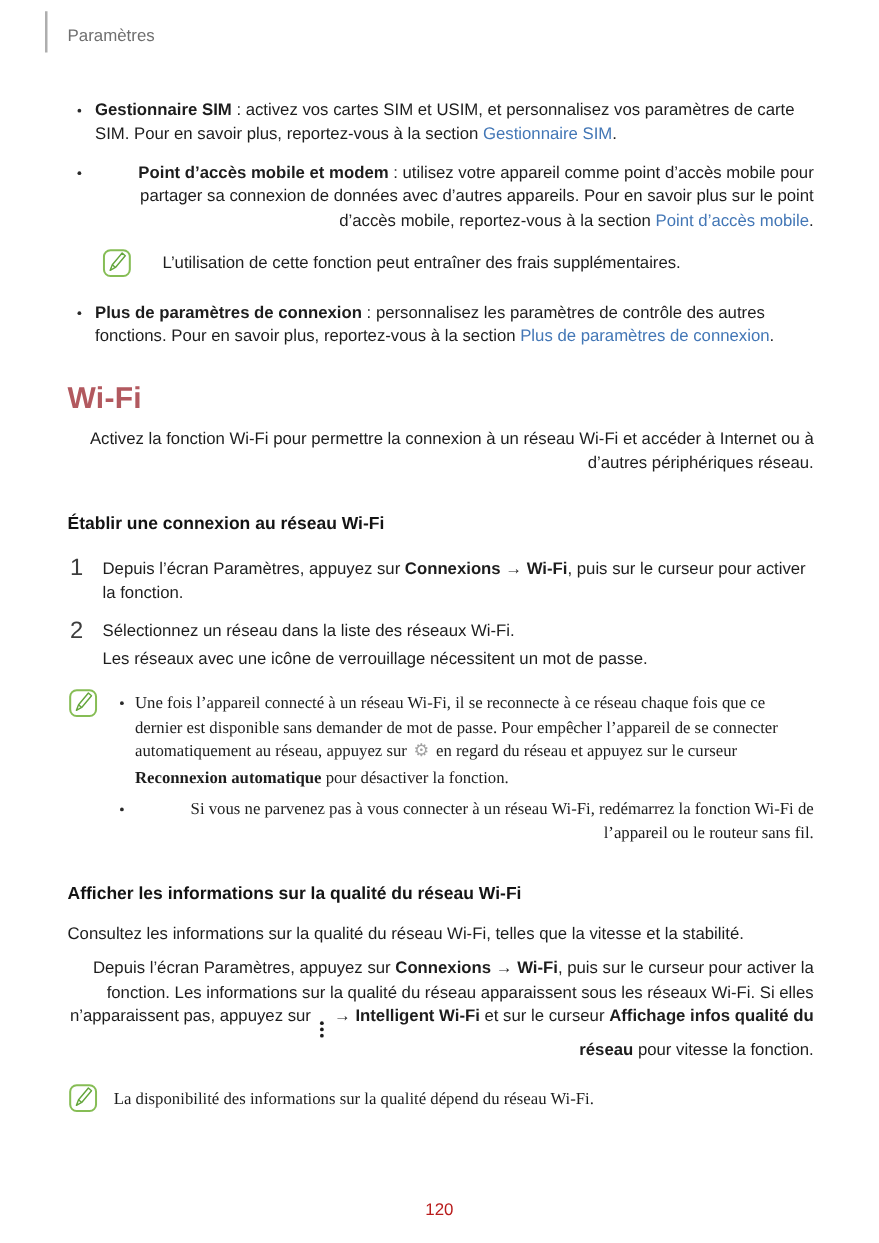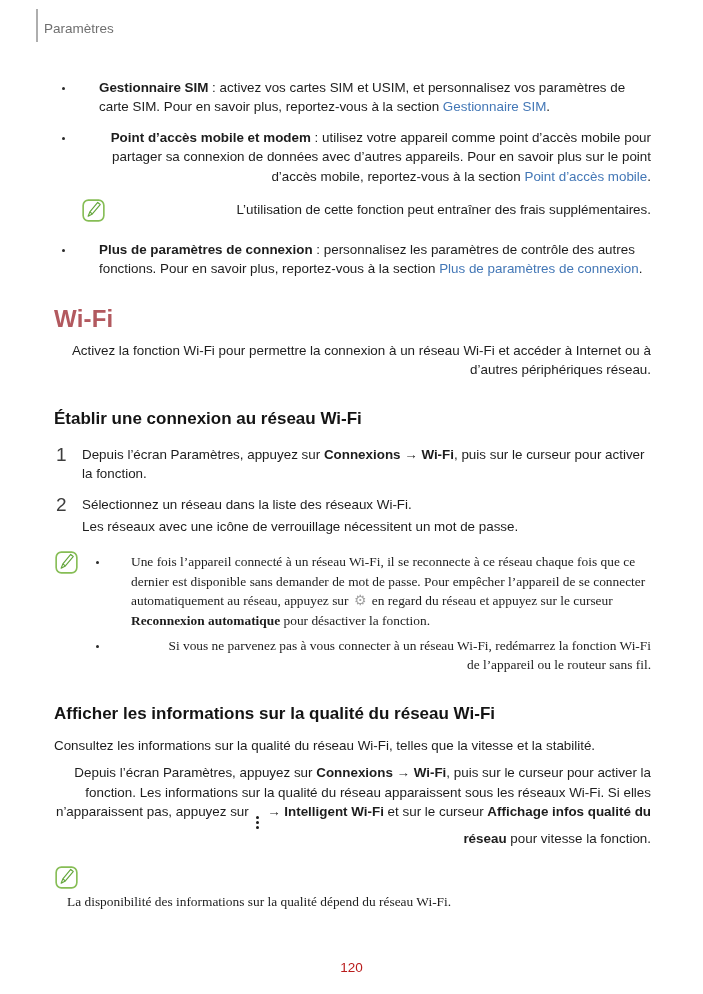--- a/index.html
+++ b/index.html
@@ -13,57 +13,57 @@
     line-height:19.4px;
     overflow:hidden;
   }
   
   .page-header { position:relative; height:46px; }
   .header-bar {
     position:absolute; left:36px; top:9px;
     width:2px; height:33px; background:#aeaeae;
   }
   .header-title {
-    position:absolute; left:44px; top:19px;
+    position:absolute; left:54px; top:19px;
     font-size:13.5px; color:#6f6f6f;
   }
   
   .content { padding:32px 52px 0 54px; }
   
   .bullet-item { display:flex; }
   .bullet-item + .bullet-item { margin-top:11px;text-align:right; }
   .dot { flex:0 0 22px; padding-left:8px; }
   .dot::before {
     content:""; display:block; width:3px; height:3px;
     border-radius:50%; background:#2a2a2a; margin-top:9px;
   }
-  .bullet-text { flex:1;margin-left:23px; }
+  .bullet-text { flex:1; }
   
   .note { display:flex; }
   .note-icon { flex:0 0 23px; height:23px; margin-top:1px; }
   .note-icon svg { display:block; }
-  .note-indented { margin-left:28px; margin-top:12px;justify-content:space-between; }
+  .note-indented { margin-left:28px; margin-top:12px; }
   .note-indented .note-body { margin-left:25px; padding-top:2px; }
   .note-full { margin-top:14px;font-family:Liberation Serif, serif; }
   .note-full .note-icon { margin-left:1px; }
   .note-full .note-body { margin-left:12px; flex:1; padding-top:2px; }
   .note-full .dot { flex:0 0 18px; padding-left:6px; }
   .note-bullets .bullet-item + .bullet-item { margin-top:6px;gap:32px; }
   .note-single .note-body { margin-left:13px; padding-top:3px; }
   
   .h1 {
     font-size:24px; line-height:28px; font-weight:600;
     color:#b2595f; margin-top:26px; letter-spacing:0.2px;
   }
-  .h2 { font-size:17px; line-height:21px; font-weight:700; color:#141414; }
+  .h2 { font-size:14px; line-height:21px; font-weight:700; color:#141414; }
   
   .para { }
   .mt-8 { margin-top:8px;text-align:right; }
   .mt-12 { margin-top:12px; }
-  .mt-16 { margin-top:16px;flex-direction:column; }
+  .mt-16 { margin-top:16px; }
   .mt-18 { margin-top:18px; }
   .mt-28 { margin-top:28px; }
   
   .steps { margin-top:16px; }
   .step { display:flex; }
   .step + .step { margin-top:12px; }
   .step-num {
     flex:0 0 26px; margin-left:2px;
     font-size:19px; line-height:20px; color:#3d3d3d;
   }

